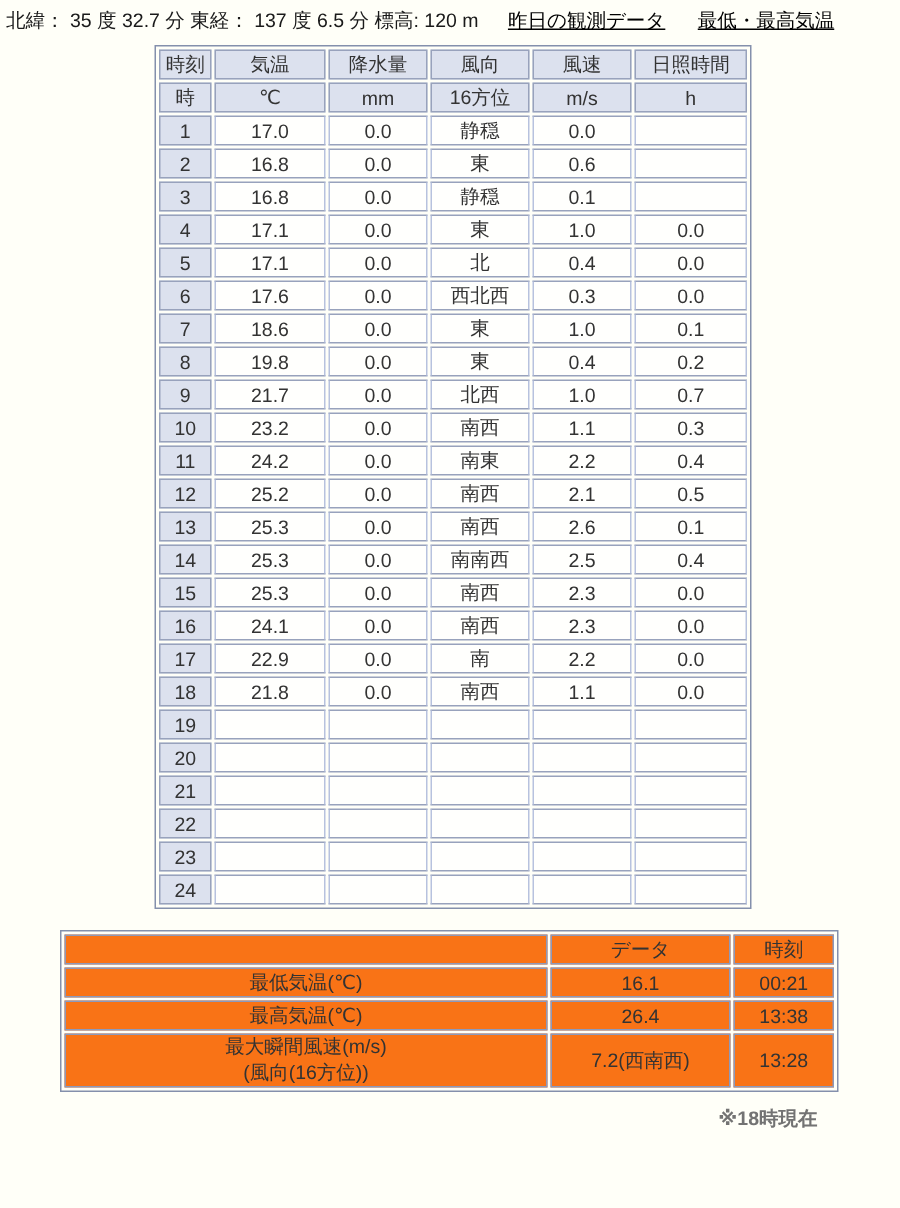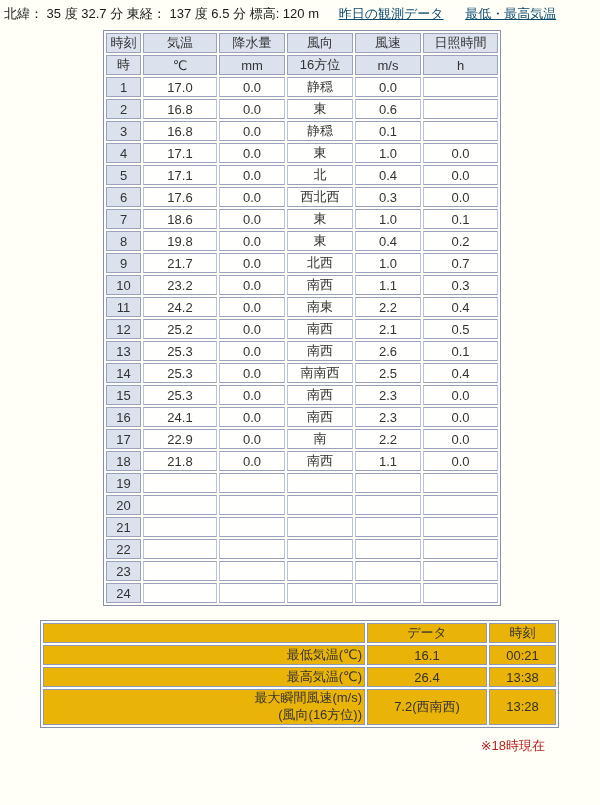--- a/index.html
+++ b/index.html
@@ -6,21 +6,21 @@
   html, body {
     margin: 0;
     background: #fffff8;
     font-family: "Liberation Sans", "DejaVu Sans", sans-serif;
     font-size: 13px;
     color: #333;
   }
   body { width: 600px; height: 805px; position: relative; }
 
   .top-line { padding: 5px 0 0 4px; color: #1a1a1a; white-space: nowrap; }
-  .top-line a { color: #0c4a6e; cursor: pointer; }
+  .top-line a { color: #000000; cursor: pointer; }
   .top-line a.link1 { margin-left: 16px; }
   .top-line a.link2 { margin-left: 18px; }
 
   table {
     border-collapse: separate;
     border-spacing: 2px;
     table-layout: fixed;
     empty-cells: show;
   }
   th, td {
@@ -47,24 +47,24 @@
     border-left-color: #b7c2de;
     border-right-color: #b7c2de;
   }
 
   
   table.summary {
     margin: 14px 0 0 40px;
     width: 517px;
     border: 1px solid #8490ac;
   }
-  .summary th, .summary td { background: #eab308; border-color: #8d99bb; }
-  .summary td.lbl div { line-height: 1.3; text-align: right; }
-
-  .footer-note { text-align: right; padding: 9px 55px 0 0; color: #b91c1c; }
+  .summary th, .summary td { background: #f97316; border-color: #8d99bb; }
+  .summary td.lbl div { line-height: 1.3; }
+
+  .footer-note { text-align: right; padding: 9px 55px 0 0; color: #737373; font-weight: bold; }
 </style>
 </head>
 <body>
 
 <div class="top-line">
   <span>北緯： 35 度 32.7 分 東経： 137 度 6.5 分 標高: 120 m</span>
   <a class="link1" href="#">昨日の観測データ</a>
   <a class="link2" href="#">最低・最高気温</a>
 </div>
 

